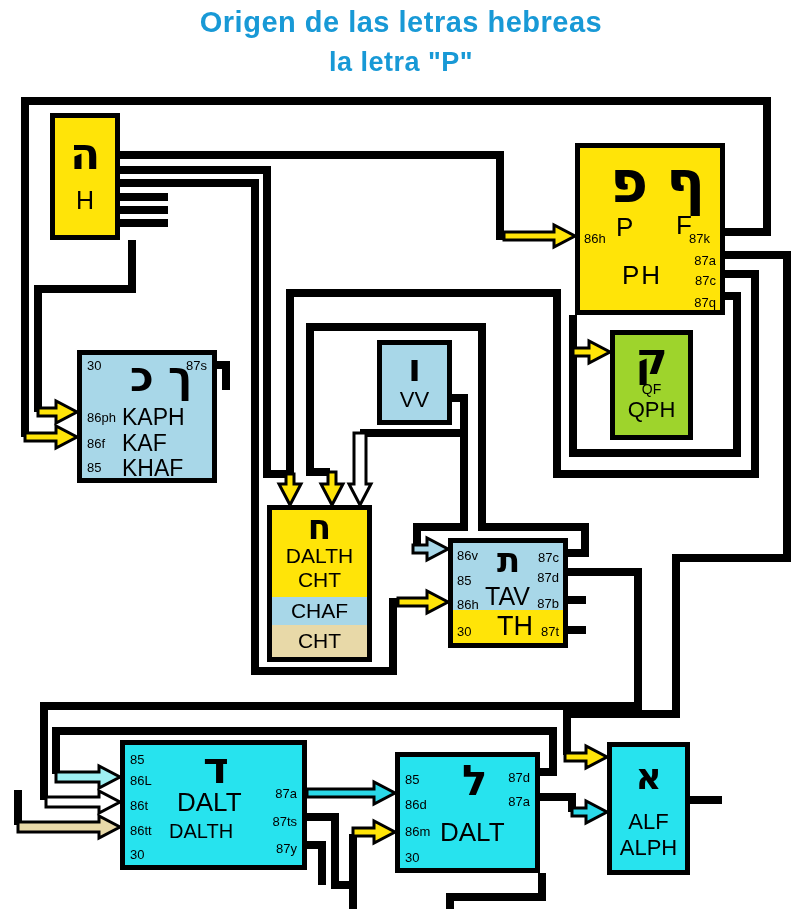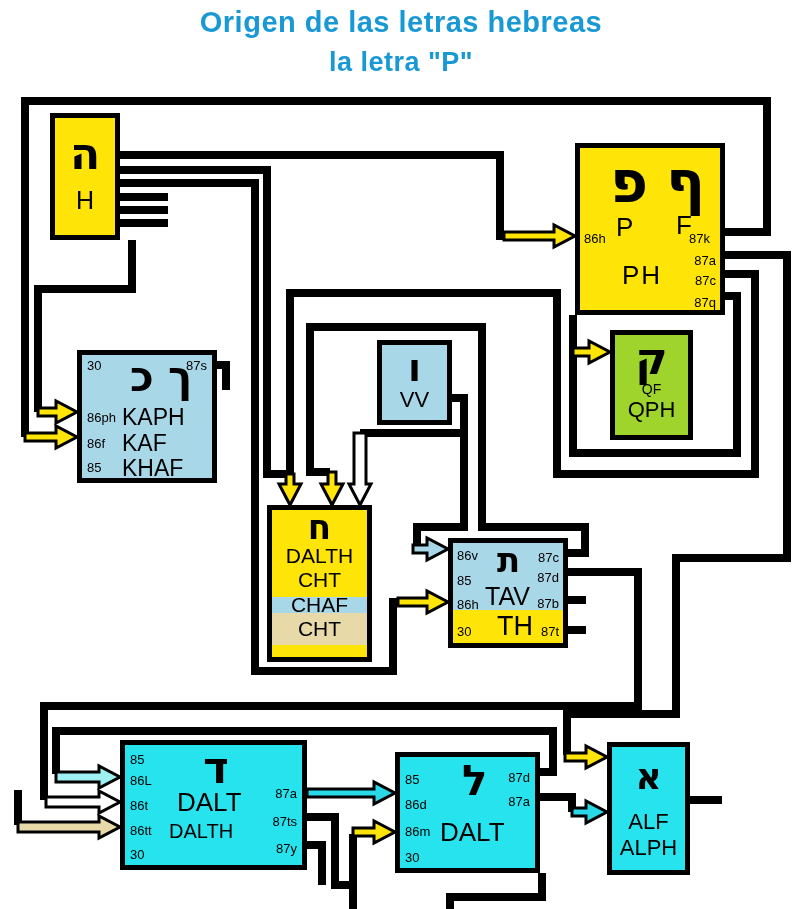--- a/index.html
+++ b/index.html
@@ -110,21 +110,21 @@
     <span style="font-size:14px;">QF</span>
     <span style="font-size:22px;">QPH</span>
   </div>
 
   <div class="box" style="left:267px;top:505px;width:105px;height:157px;background:#ffe408;">
     <div class="cc" style="height:87px;">
       <span class="heb" style="font-size:34px;">ח</span>
       <span style="font-size:21px;">DALTH</span>
       <span style="font-size:21px;">CHT</span>
     </div>
-    <div class="cc" style="height:16px;background:#a8d7e8;justify-content:center;">
+    <div class="cc" style="height:28px;background:#a8d7e8;justify-content:center;">
       <span style="font-size:21px;">CHAF</span>
     </div>
     <div class="cc" style="height:32px;background:#e8d9a8;justify-content:center;">
       <span style="font-size:21px;">CHT</span>
     </div>
   </div>
 
   <div class="box" style="left:448px;top:538px;width:120px;height:110px;background:#a8d7e8;">
     <div style="position:absolute;left:0;bottom:0;width:110px;height:33px;background:#ffe408;"></div>
     <span class="heb lbl" style="left:44px;top:0px;font-size:34px;">ת</span>

